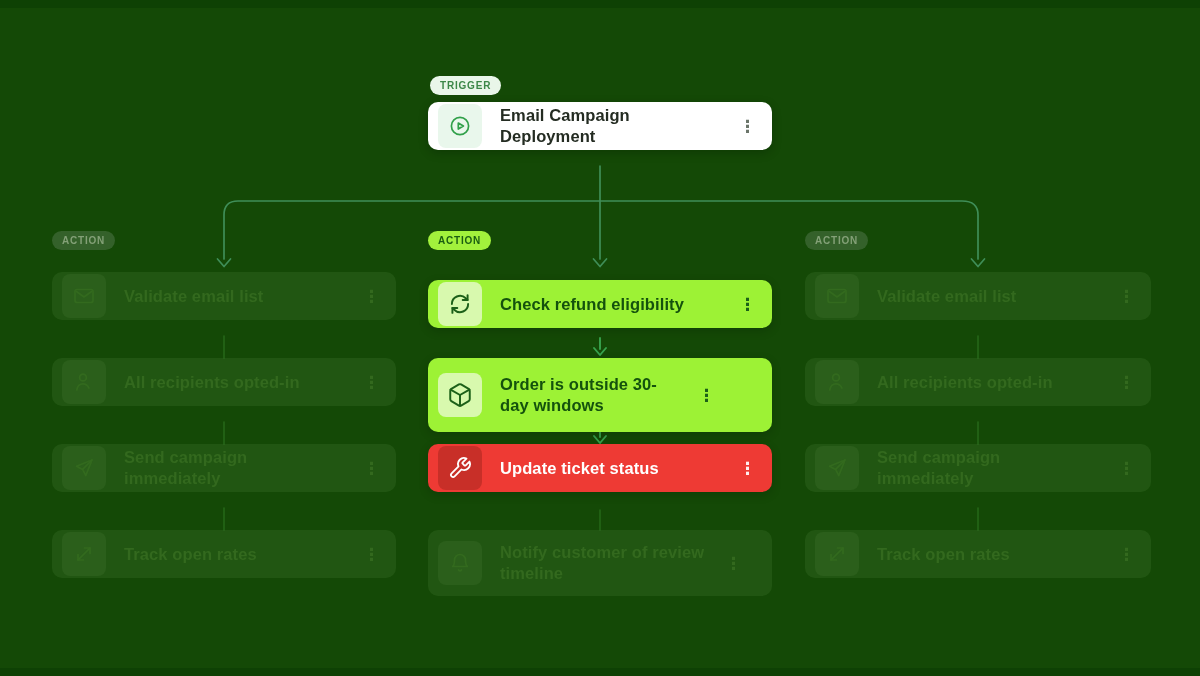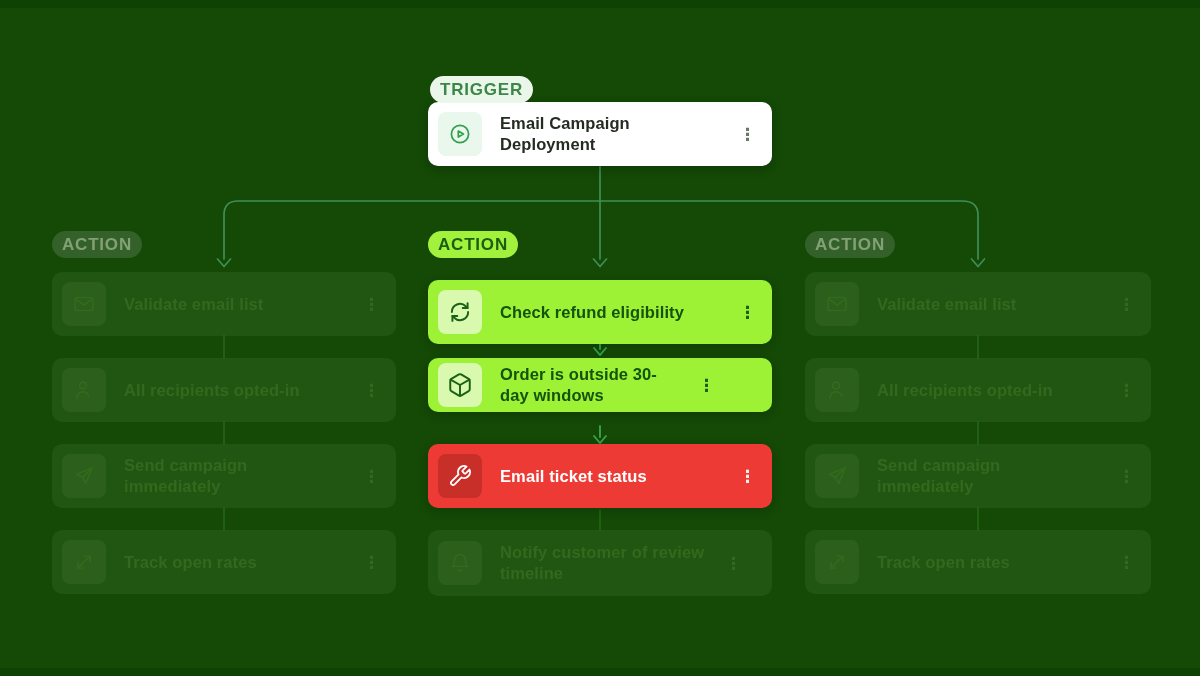--- a/index.html
+++ b/index.html
@@ -10,29 +10,29 @@
     -webkit-font-smoothing:antialiased;
   }
   .edge-strip{position:absolute;left:0;width:1200px;height:8px;background:rgba(0,46,0,.28);}
   .edge-strip.top{top:0;}
   .edge-strip.bottom{bottom:0;}
 
   .connectors{position:absolute;left:0;top:0;z-index:0;}
 
   .badge{
     position:absolute;z-index:2;
-    font-size:17px;font-weight:700;letter-spacing:.8px;
+    font-size:10px;font-weight:700;letter-spacing:.8px;
     padding:4px 10px 3px;border-radius:999px;line-height:1.15;
   }
   .badge.light{background:#e9f6e9;color:#3c8748;}
   .badge.lime{background:#a2f13c;color:#1b5e11;}
   .badge.dim{background:#34612a;color:#83a077;}
 
   .node{
-    position:absolute;z-index:1;width:344px;height:64px;
+    position:absolute;z-index:1;width:344px;height:48px;
     border-radius:10px;display:flex;align-items:center;
     padding:0 14px 0 10px;box-sizing:border-box;gap:18px;
   }
   .node.trigger{background:#ffffff;color:#242c22;box-shadow:0 3px 10px rgba(0,20,0,.28);}
   .node.lime{background:#9df235;color:#14520d;box-shadow:0 3px 10px rgba(0,25,0,.22);}
   .node.red{background:#ee3a34;color:#ffffff;box-shadow:0 3px 10px rgba(0,25,0,.22);}
   .node.dim{background:rgba(200,255,172,.075);color:#33691e;}
 
   .nsq{
     width:44px;height:44px;border-radius:8px;flex:0 0 44px;
@@ -153,38 +153,38 @@
     <svg width="26" height="26" viewBox="0 0 24 24" fill="none" stroke="currentColor" stroke-width="1.8" stroke-linecap="round" stroke-linejoin="round">
       <path d="M4.5 12a7.5 7.5 0 0 1 12.8-5.3L19 8.3"></path>
         <path d="M19 3.8v4.5h-4.5"></path>
       <path d="M19.5 12a7.5 7.5 0 0 1-12.8 5.3L5 15.7"></path>
         <path d="M5 20.2v-4.5h4.5"></path>
     </svg>
   </span>
   <span class="ntitle">Check refund eligibility</span>
   <span class="kebab">⋮</span>
 </div>
-<div class="node lime" style="left:428px;top:358px;height:54px;">
+<div class="node lime" style="left:428px;top:358px;height:74px;">
   <span class="nsq">
     <svg width="26" height="26" viewBox="0 0 24 24" fill="none" stroke="currentColor" stroke-width="1.8" stroke-linecap="round" stroke-linejoin="round">
       <path d="M21 8a2 2 0 0 0-1-1.73l-7-4a2 2 0 0 0-2 0l-7 4A2 2 0 0 0 3 8v8a2 2 0 0 0 1 1.73l7 4a2 2 0 0 0 2 0l7-4A2 2 0 0 0 21 16Z"></path>
       <path d="m3.3 7 8.7 5 8.7-5"></path>
         <path d="M12 22V12"></path>
     </svg>
   </span>
   <span class="ntitle wrap2">Order is outside 30-day windows</span>
   <span class="kebab">⋮</span>
 </div>
 <div class="node red" style="left:428px;top:444px;">
   <span class="nsq">
     <svg width="24" height="24" viewBox="0 0 24 24" fill="none" stroke="currentColor" stroke-width="1.8" stroke-linecap="round" stroke-linejoin="round">
       <path d="M14.7 6.3a1 1 0 0 0 0 1.4l1.6 1.6a1 1 0 0 0 1.4 0l3.77-3.77a6 6 0 0 1-7.94 7.94l-6.91 6.91a2.12 2.12 0 0 1-3-3l6.91-6.91a6 6 0 0 1 7.94-7.94l-3.76 3.76z"></path>
     </svg>
   </span>
-  <span class="ntitle">Email ticket status</span>
+  <span class="ntitle">Update ticket status</span>
   <span class="kebab">⋮</span>
 </div>
 <div class="node dim" style="left:428px;top:530px;height:66px;">
   <span class="nsq">
     <svg width="24" height="24" viewBox="0 0 24 24" fill="none" stroke="currentColor" stroke-width="1.7" stroke-linecap="round" stroke-linejoin="round">
       <path d="M6.5 9a5.5 5.5 0 0 1 11 0c0 5 1.8 6.5 1.8 6.5H4.7S6.5 14 6.5 9"></path>
         <path d="M10.5 19a1.8 1.8 0 0 0 3 0"></path>
     </svg>
   </span>
   <span class="ntitle wrap2b">Notify customer of review timeline</span>

